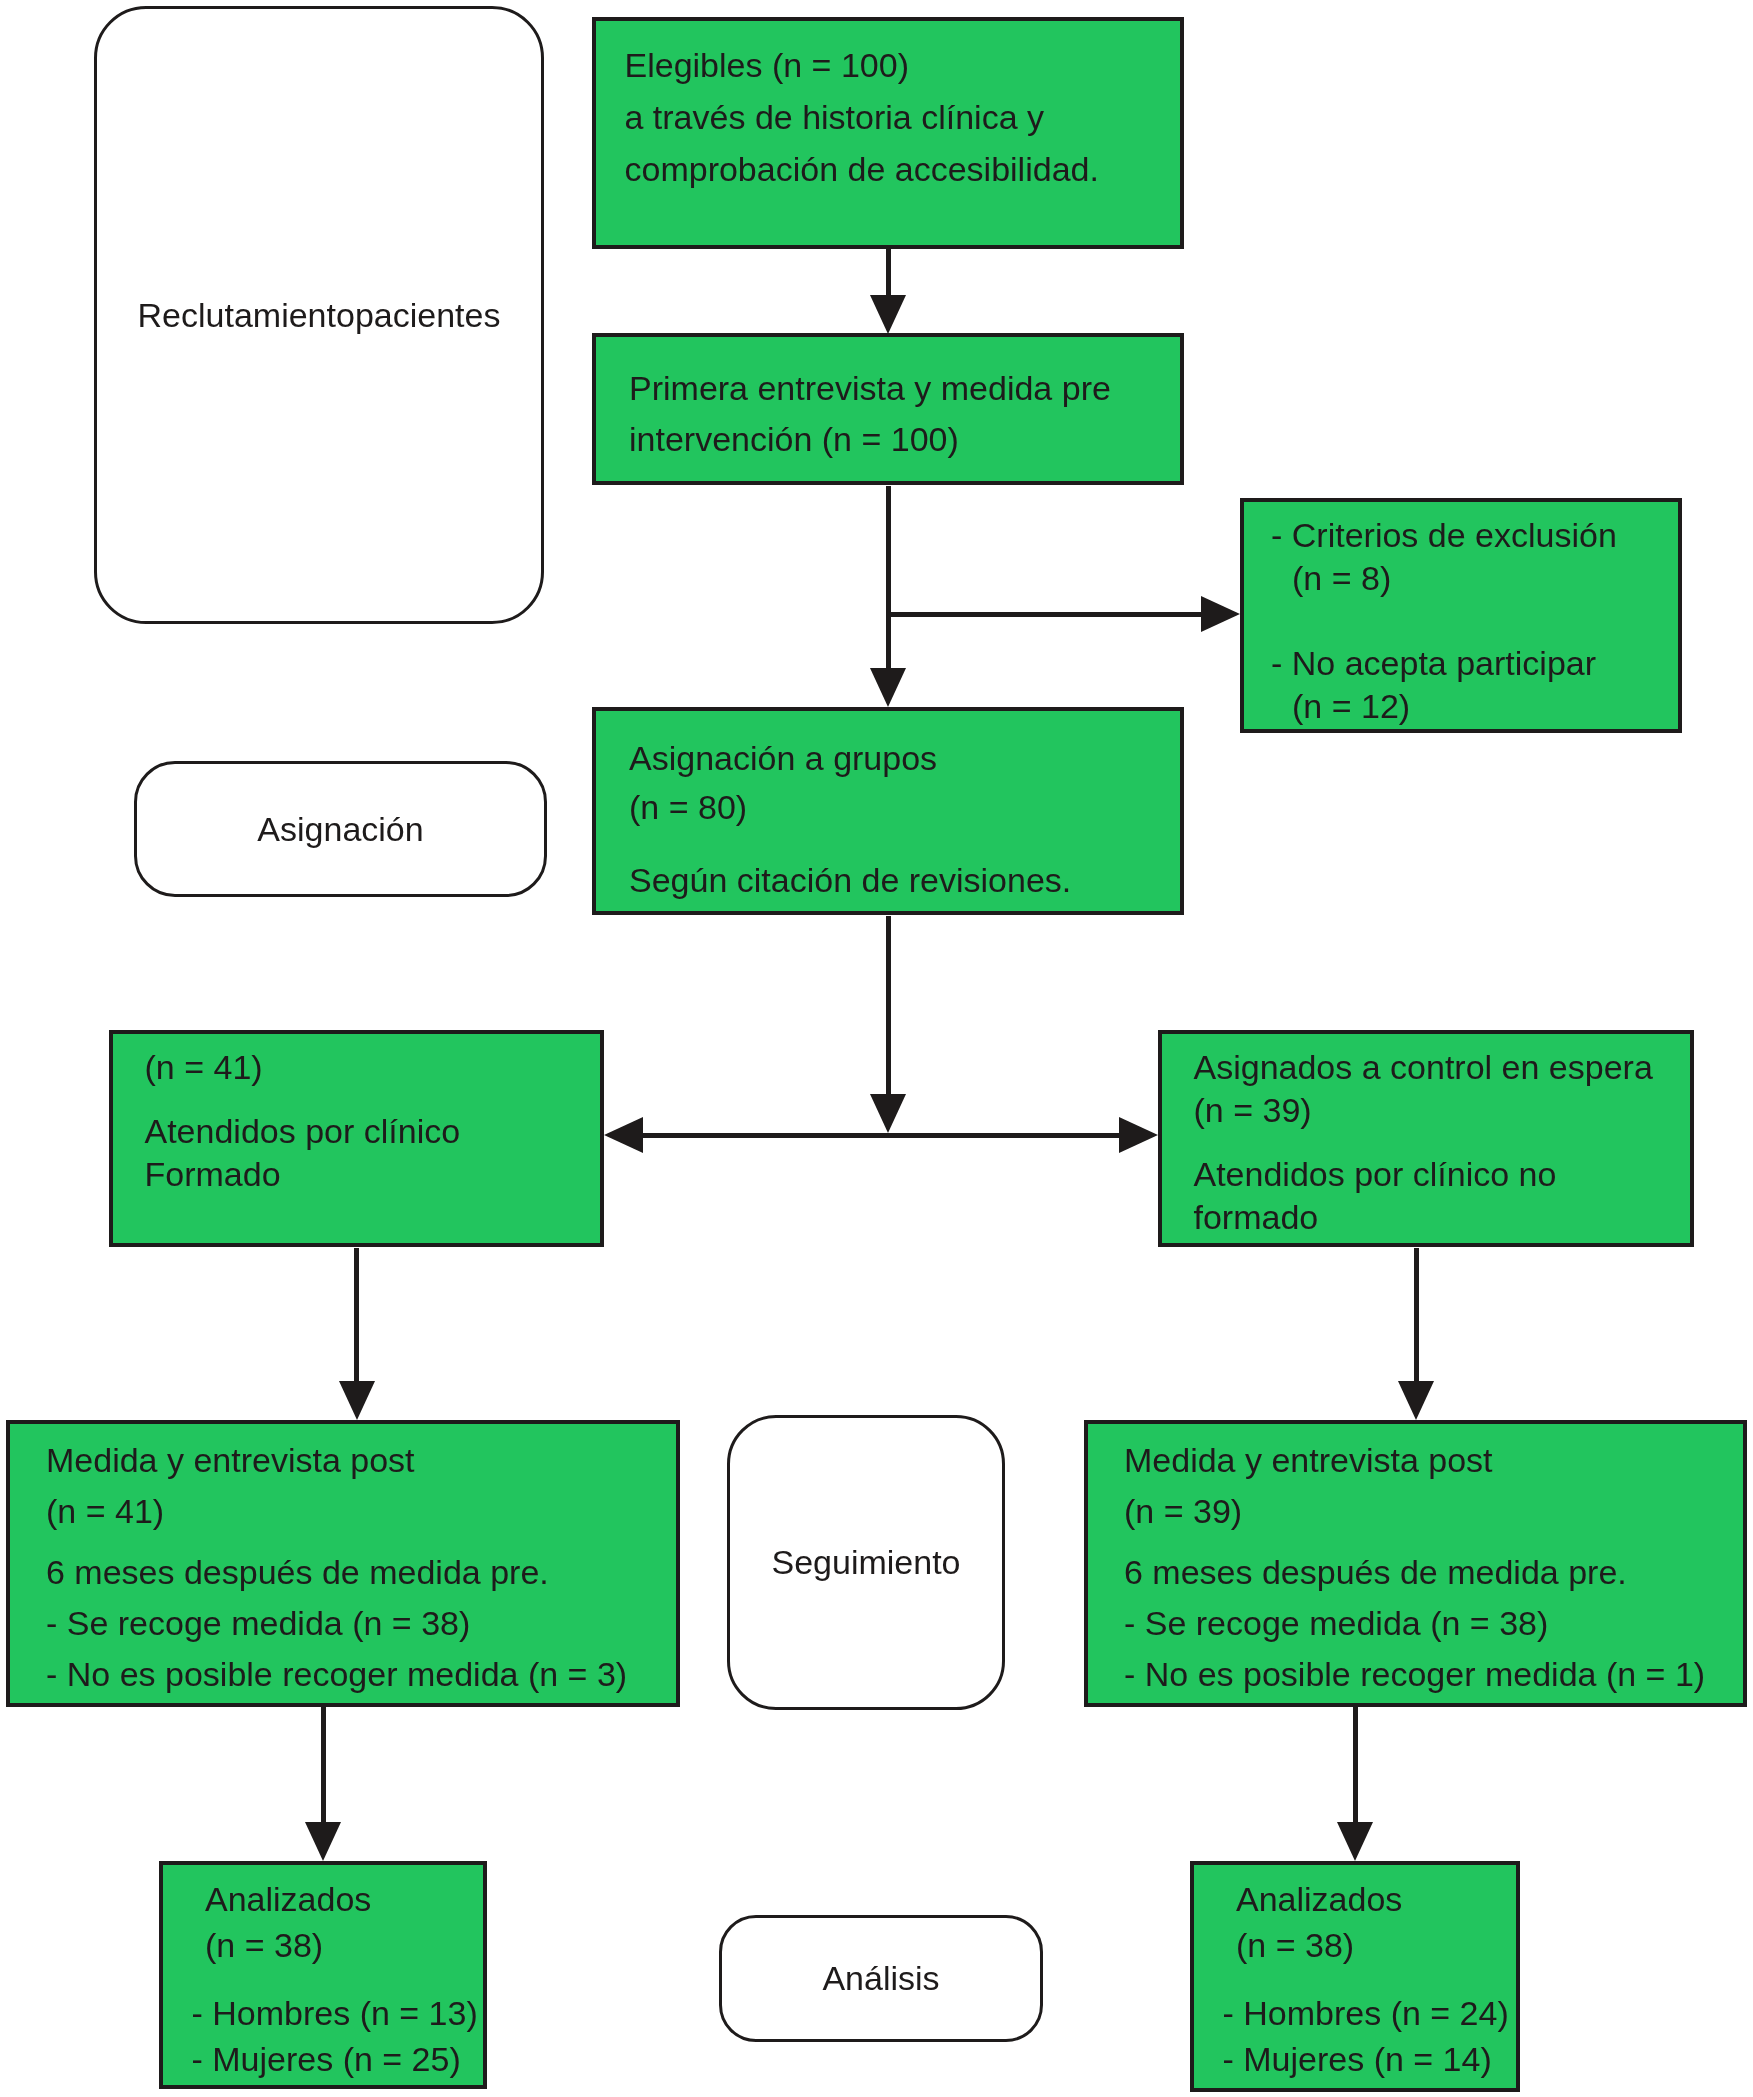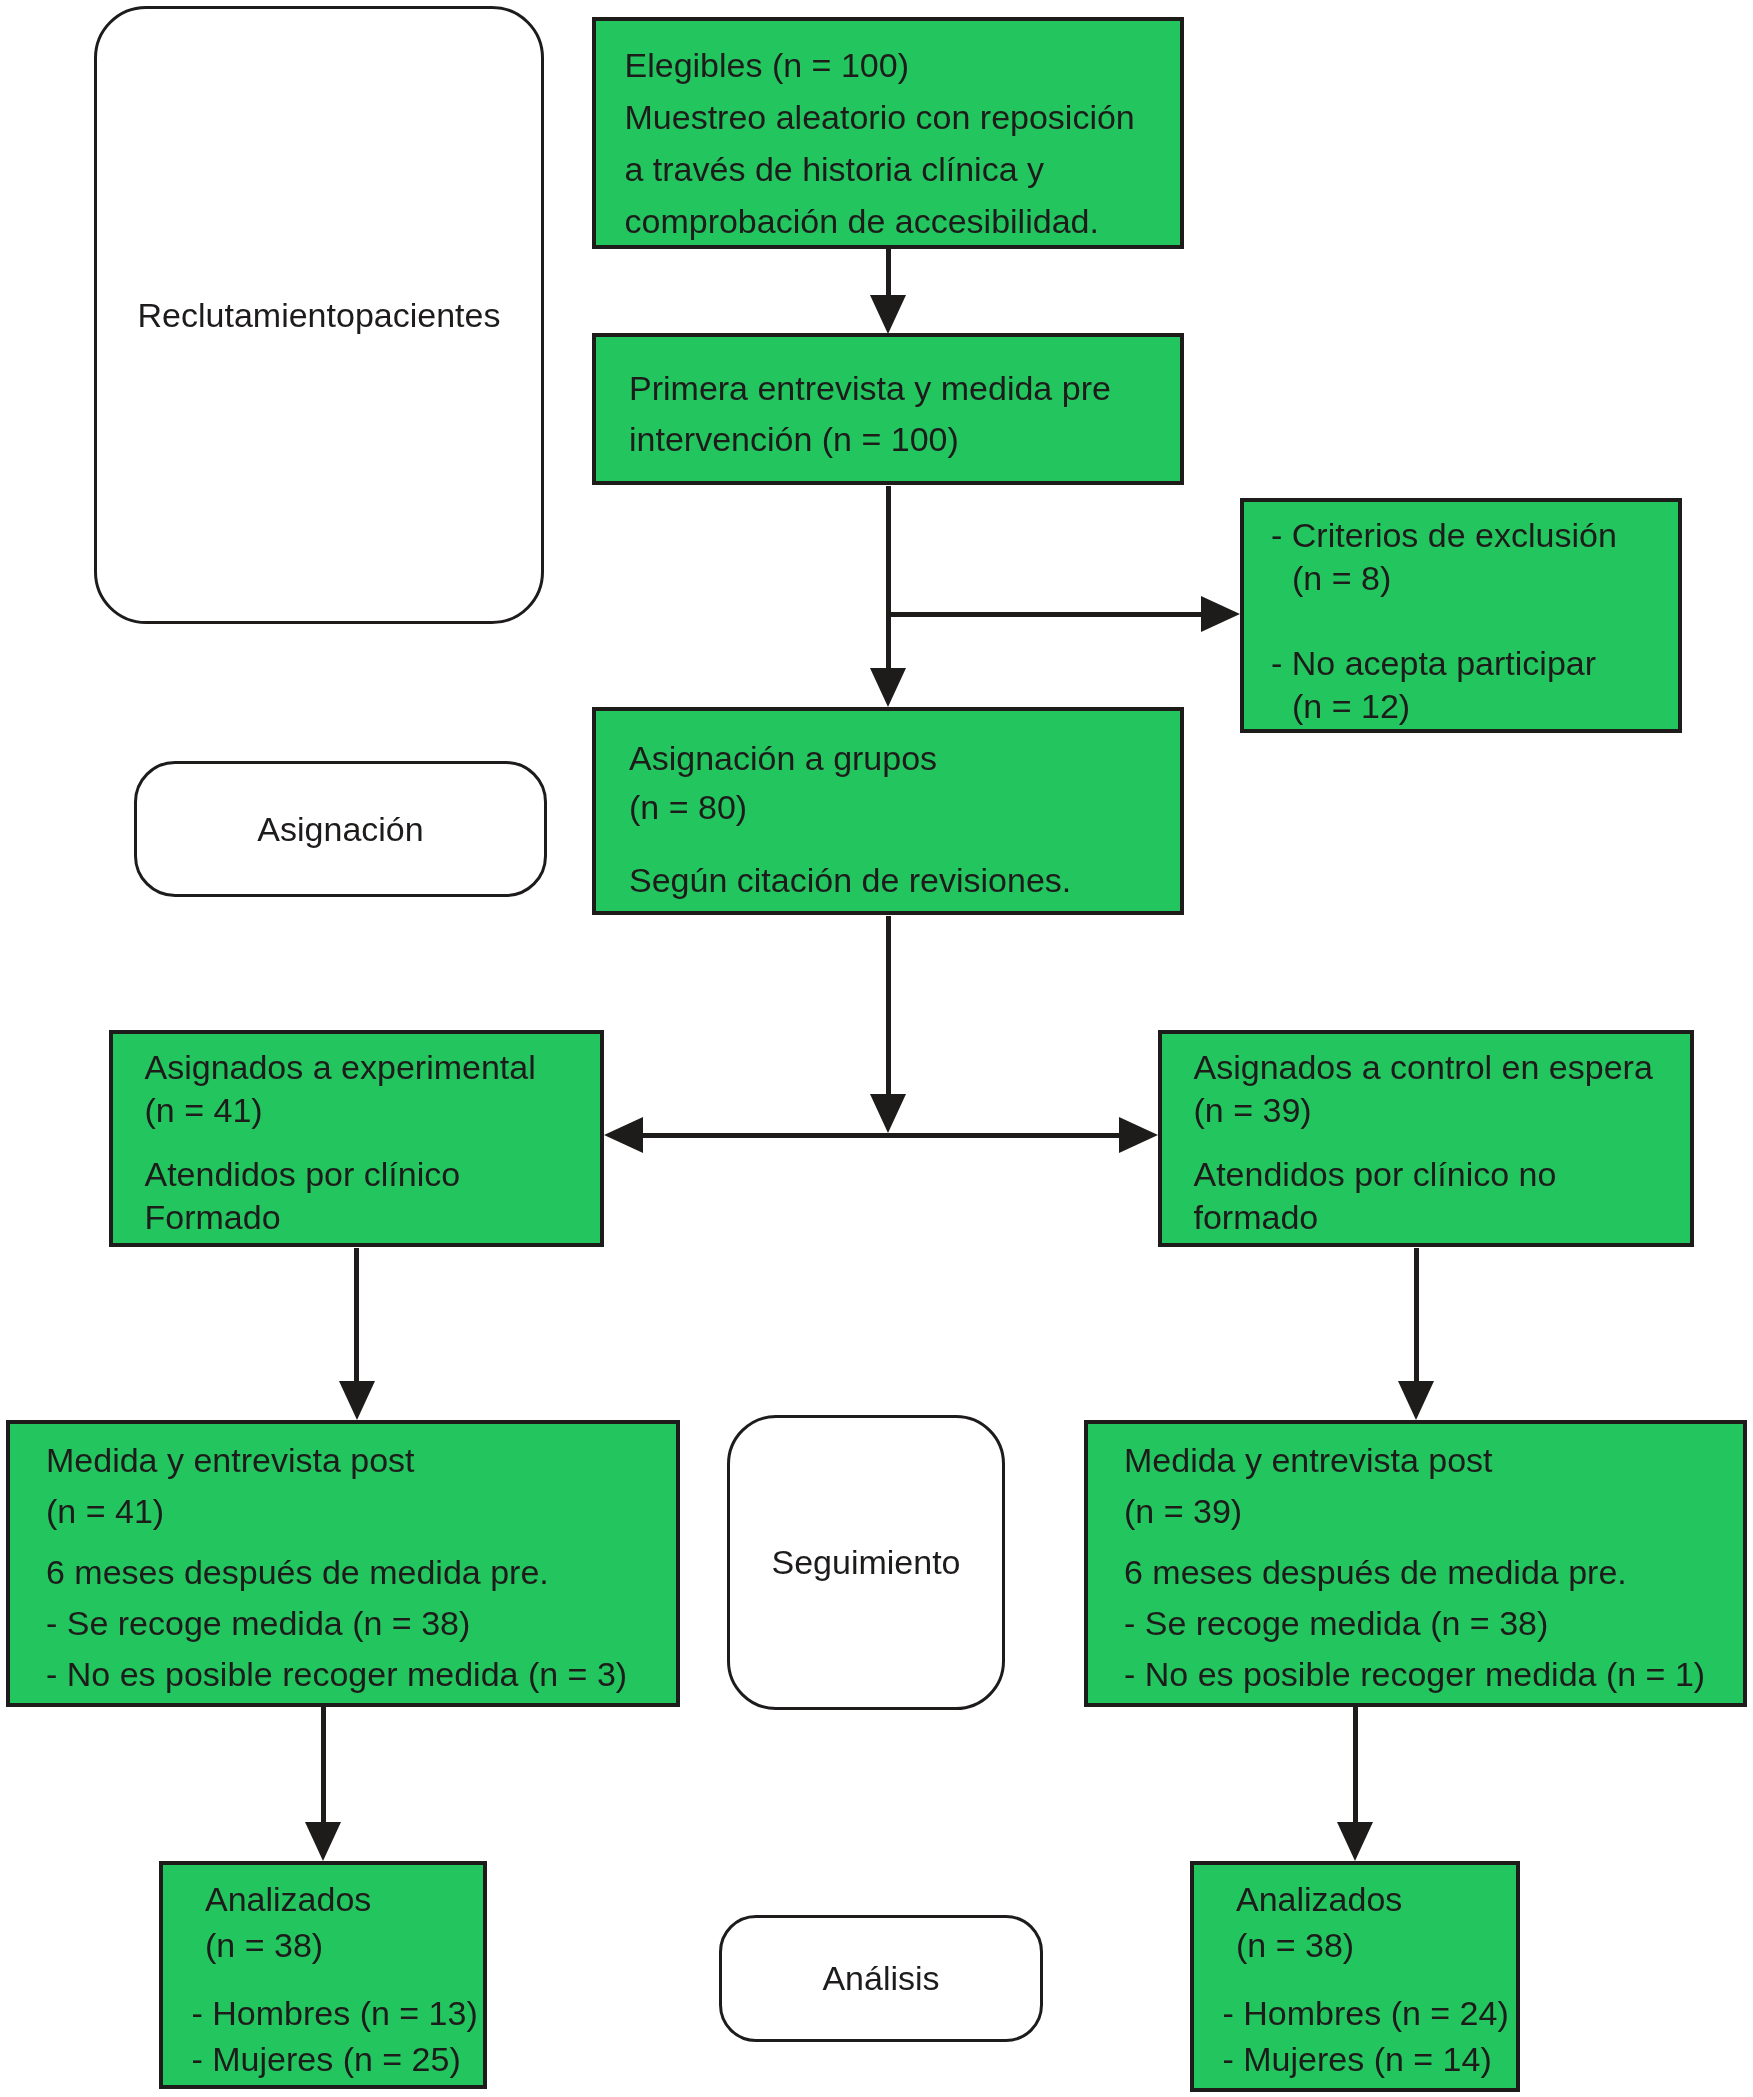--- a/index.html
+++ b/index.html
@@ -79,21 +79,20 @@
   <div class="rounded" id="seguimiento-label" style="left:727px;top:1415px;width:278px;height:295px;border-radius:49px;">
     <div class="ln">Seguimiento</div>
   </div>
 
   <div class="rounded" id="analisis-label" style="left:719px;top:1915px;width:324px;height:127px;border-radius:37px;">
     <div class="ln">Análisis</div>
   </div>
 
   <div class="box" id="eligibles" style="left:592px;top:16.5px;width:592px;height:232px;">
     <div class="ln">Elegibles (n = 100)</div>
-    <div class="ln">Muestreo aleatorio con reposición</div>
     <div class="ln">a través de historia clínica y</div>
     <div class="ln">comprobación de accesibilidad.</div>
   </div>
 
   <div class="box" id="primera" style="left:592px;top:333px;width:592px;height:152px;">
     <div class="ln">Primera entrevista y medida pre</div>
     <div class="ln">intervención (n = 100)</div>
   </div>
 
   <div class="box" id="exclusion" style="left:1240px;top:498px;width:442px;height:235px;">
@@ -103,21 +102,20 @@
     <div class="ln ind">(n = 12)</div>
   </div>
 
   <div class="box" id="group" style="left:592px;top:707px;width:592px;height:208px;">
     <div class="ln">Asignación a grupos</div>
     <div class="ln">(n = 80)</div>
     <div class="ln gap">Según citación de revisiones.</div>
   </div>
 
   <div class="box" id="experimental" style="left:109px;top:1030px;width:495px;height:217px;">
-    <div class="ln">Asignados a experimental</div>
     <div class="ln">(n = 41)</div>
     <div class="ln gap">Atendidos por clínico</div>
     <div class="ln">Formado</div>
   </div>
 
   <div class="box" id="control" style="left:1158px;top:1030px;width:536px;height:217px;">
     <div class="ln">Asignados a control en espera</div>
     <div class="ln">(n = 39)</div>
     <div class="ln gap">Atendidos por clínico no</div>
     <div class="ln">formado</div>

